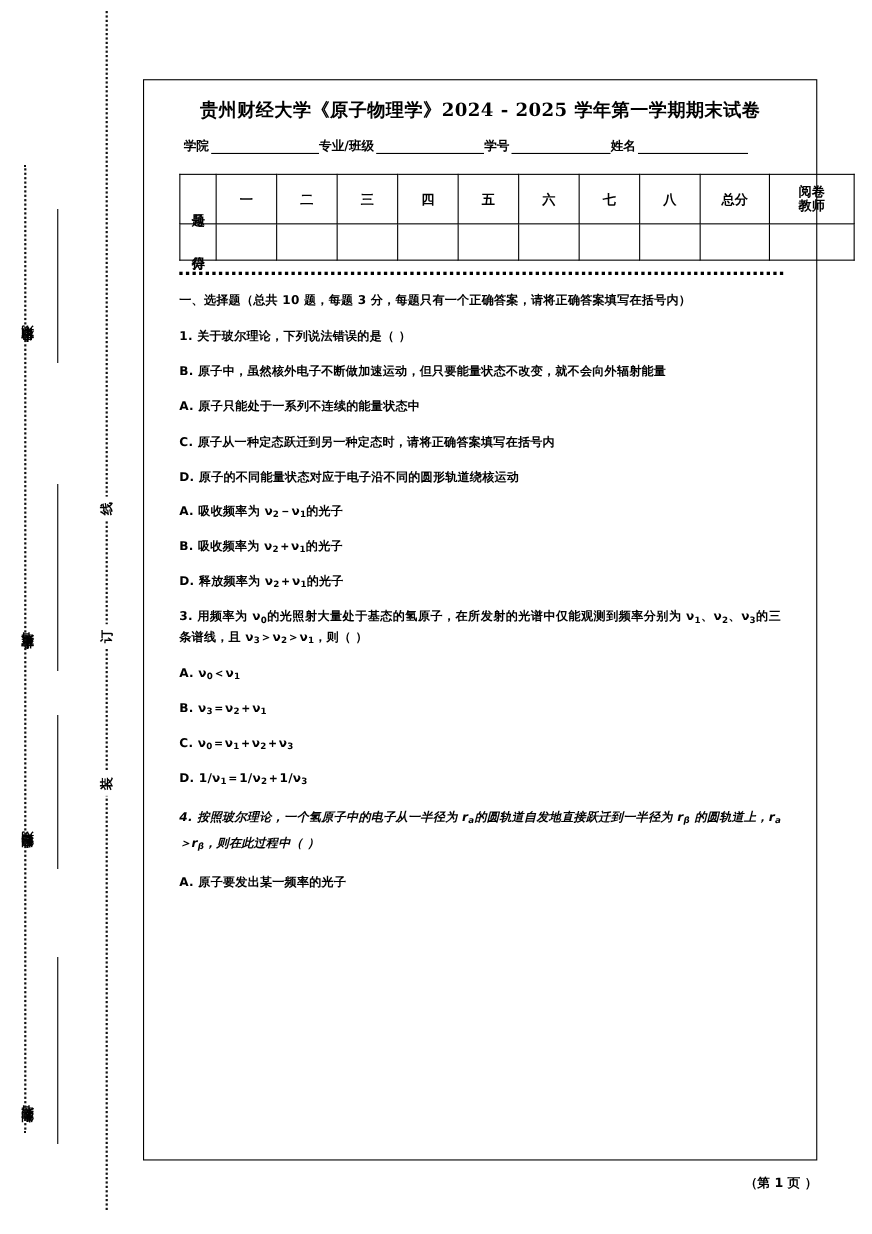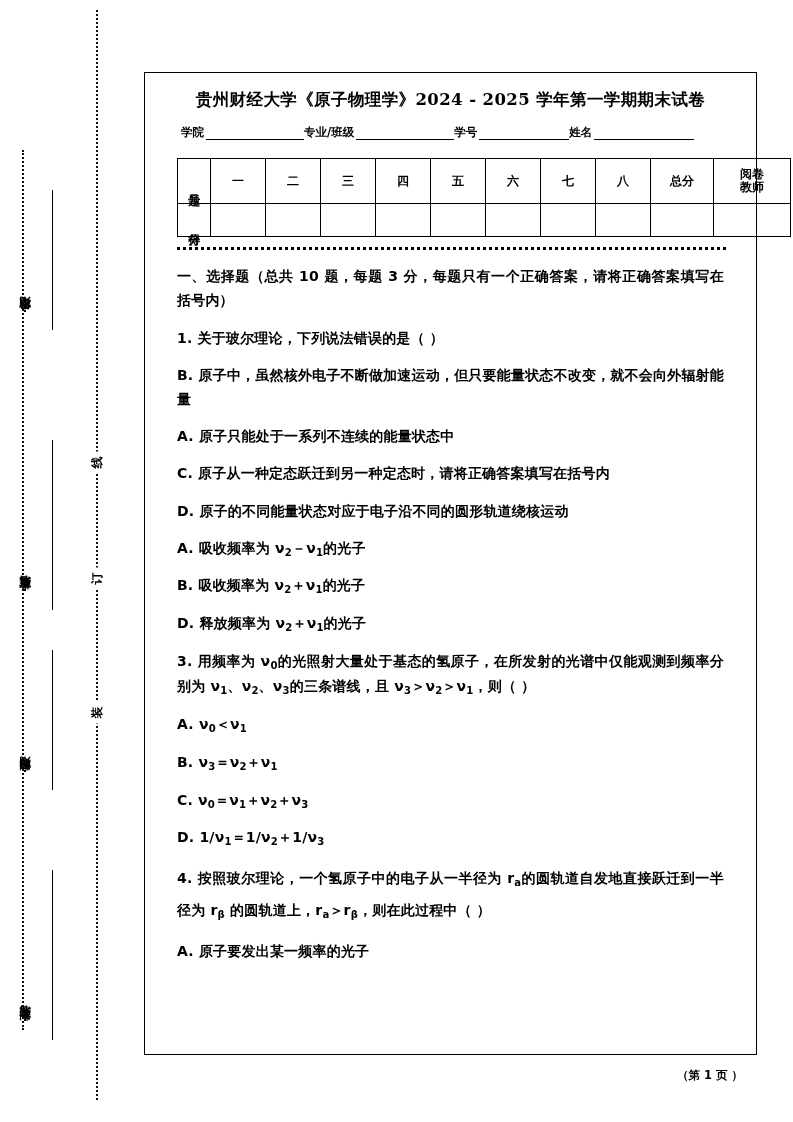--- a/index.html
+++ b/index.html
@@ -62,21 +62,21 @@
   
   .vsep {
     position: absolute;
     width: 0;
     border-left: 1px solid #000;
   }
 
   
   .page-frame {
     position: absolute;
-    left: 144px;
+    left: 130px;
     top: 72px;
     width: 613px;
     height: 983px;
     border: 1.6px solid #000;
     box-sizing: border-box;
     padding: 0;
   }
 
   .inner {
     padding: 14px 18px 0 18px;
@@ -139,34 +139,34 @@
   .dotted-divider {
     margin: 10px 12px 0 14px;
     border-top: 3px dotted #000;
     height: 0;
   }
 
   
   .content {
     margin: 14px 14px 0 14px;
     font-family: "DejaVu Sans", "Liberation Sans", sans-serif;
-    font-size: 14px;
+    font-size: 11px;
     line-height: 1.72;
     font-weight: bold;
     letter-spacing: 0.2px;
   }
   .q-block { margin-bottom: 2px; }
   .para {
     margin: 0 0 13px 0;
     text-align: justify;
     text-justify: inter-ideograph;
   }
   .para.section { margin-bottom: 14px; }
   .para.opt { margin-bottom: 13px; }
-  .para.q4line { line-height: 2.25; }
+  .para.q4line { line-height: 2.25; font-style: italic; }
   sub { font-size: 0.72em; vertical-align: -0.25em; }
 
   
   .footer {
     position: absolute;
     left: 130px;
     top: 1068px;
     width: 613px;
     text-align: right;
     font-family: "DejaVu Sans", "Liberation Sans", sans-serif;

